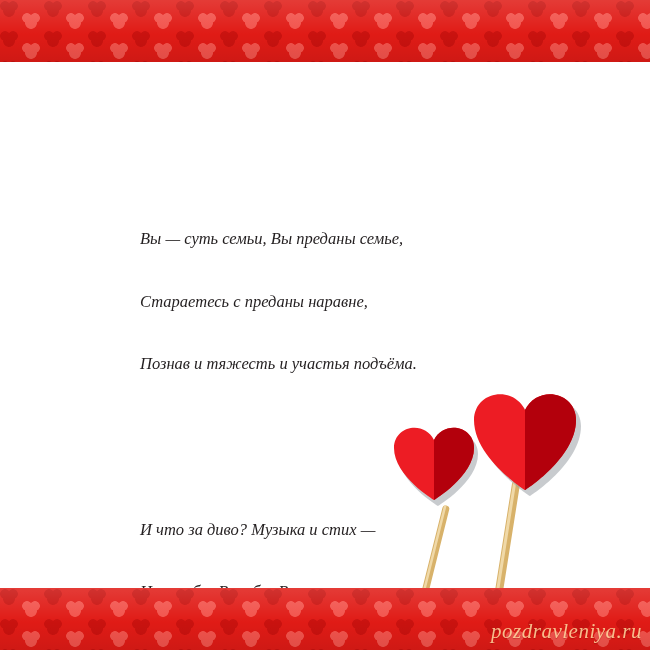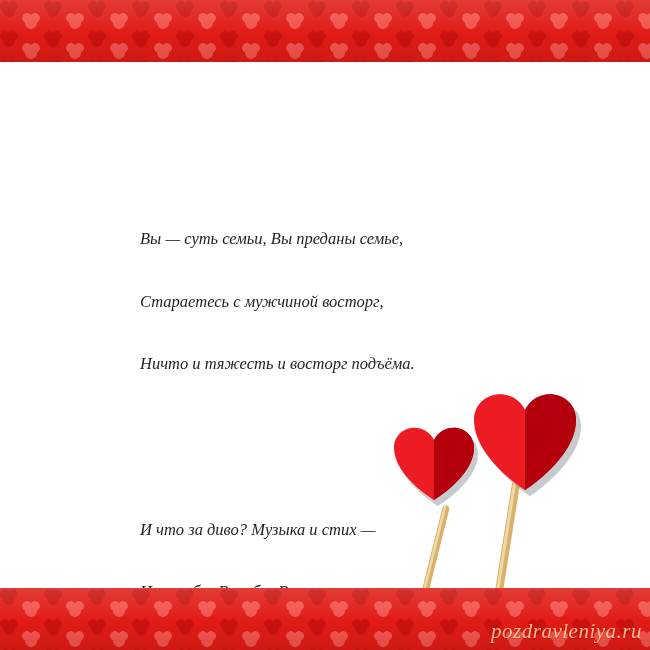--- a/index.html
+++ b/index.html
@@ -98,22 +98,22 @@
 
 <div class="card">
 
   <div class="band band-top">
     <div class="band-sheen"></div>
   </div>
 
   <div class="poem">
     <p class="stanza">
       <span class="line">Вы — суть семьи, Вы преданы семье,</span>
-      <span class="line">Стараетесь с мужчиной восторг,</span>
-      <span class="line">Ничто и тяжесть и восторг подъёма.</span>
+      <span class="line">Стараетесь с преданы наравне,</span>
+      <span class="line">Познав и тяжесть и участья подъёма.</span>
     </p>
     <p class="stanza">
       <span class="line">И что за диво? Музыка и стих —</span>
       <span class="line">Ничто без Вас, без Вашего участья,</span>
       
       
     </p>
     
   </div>
 

